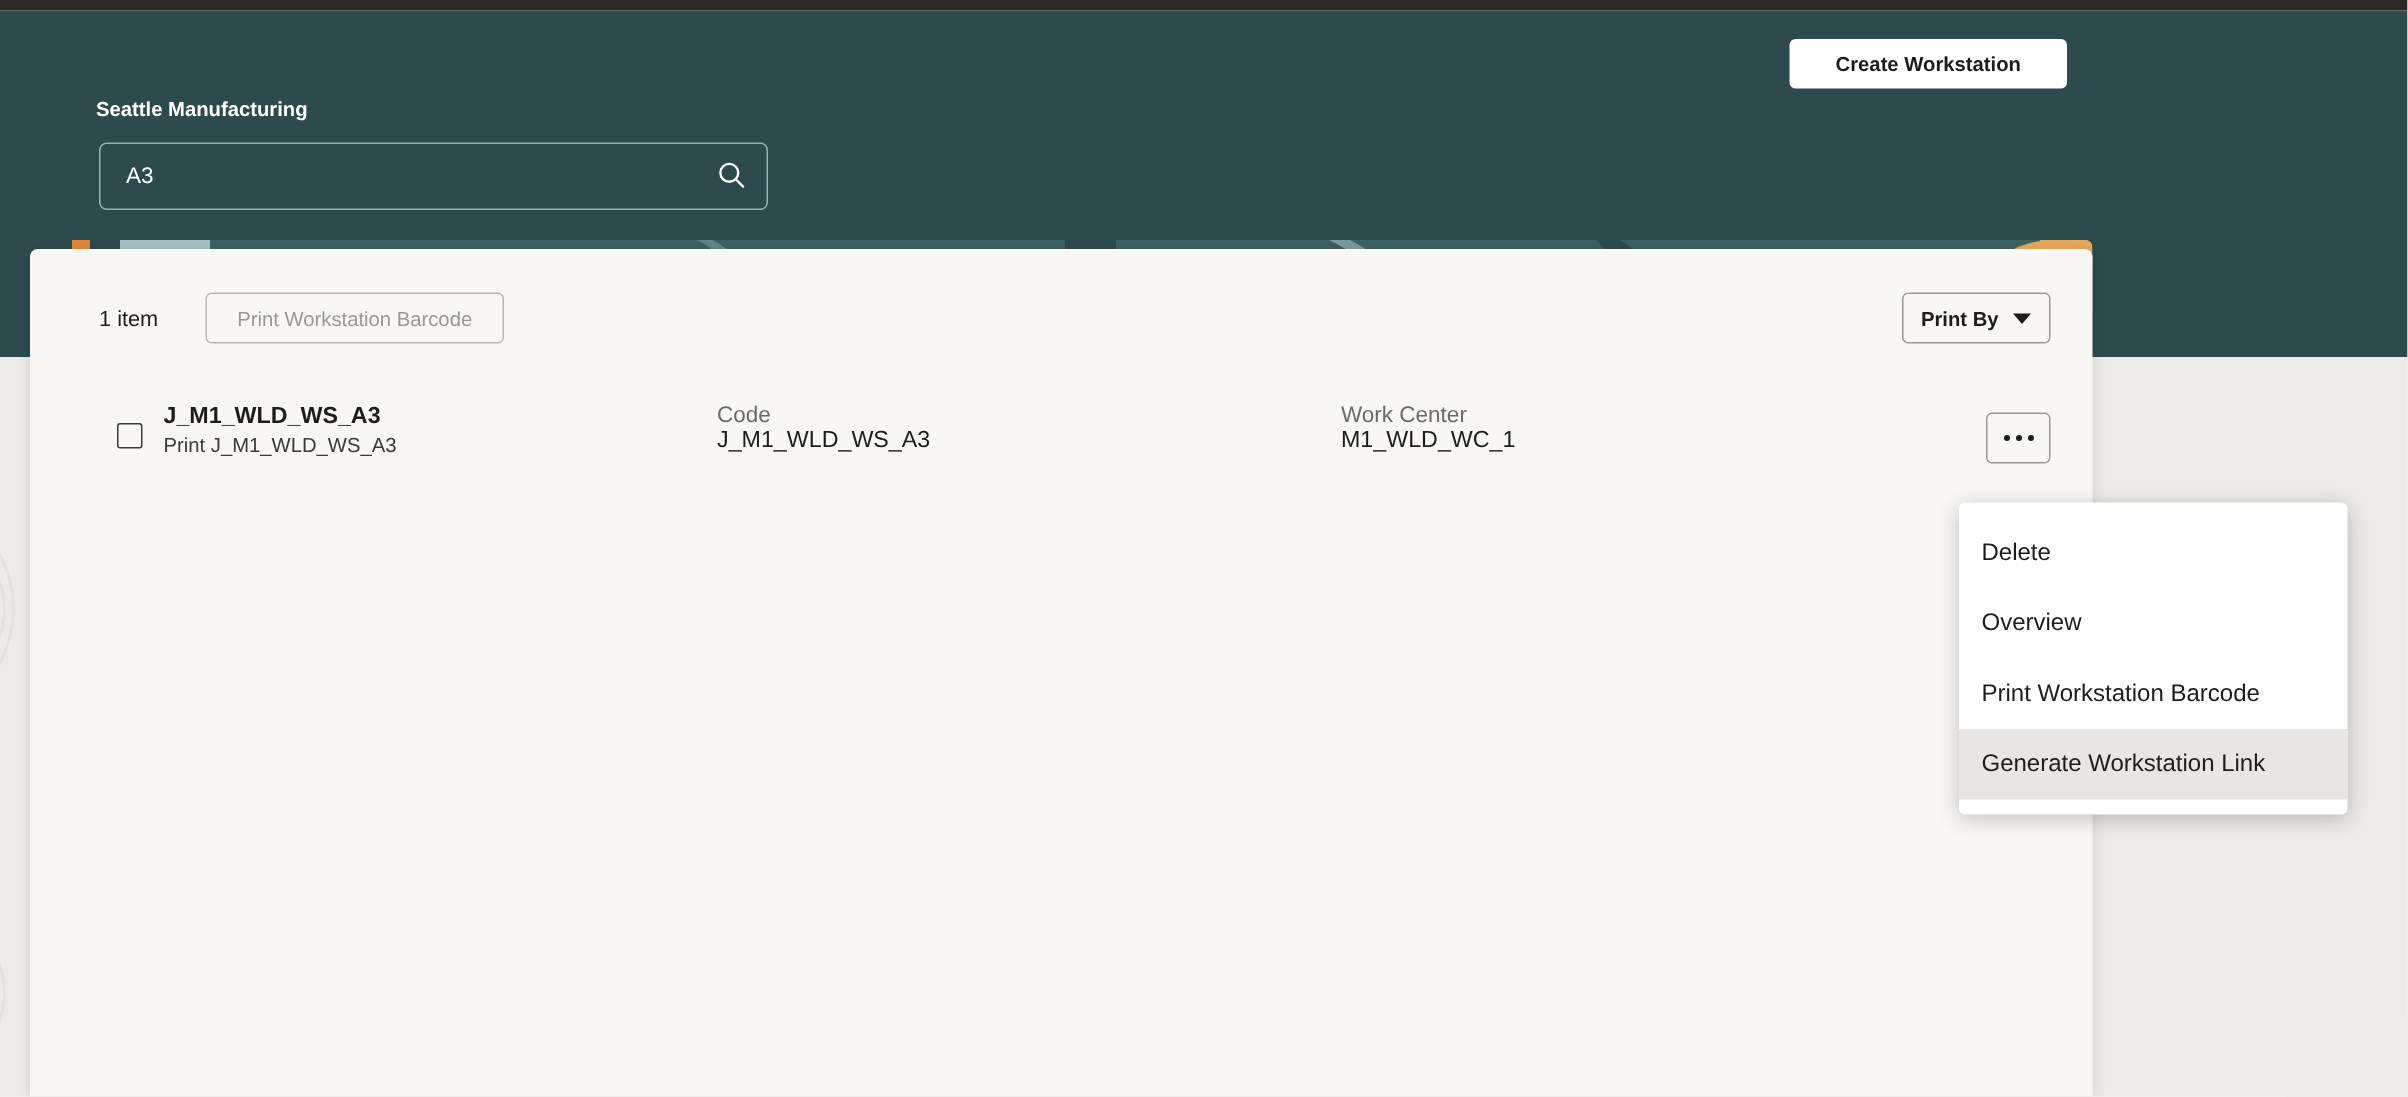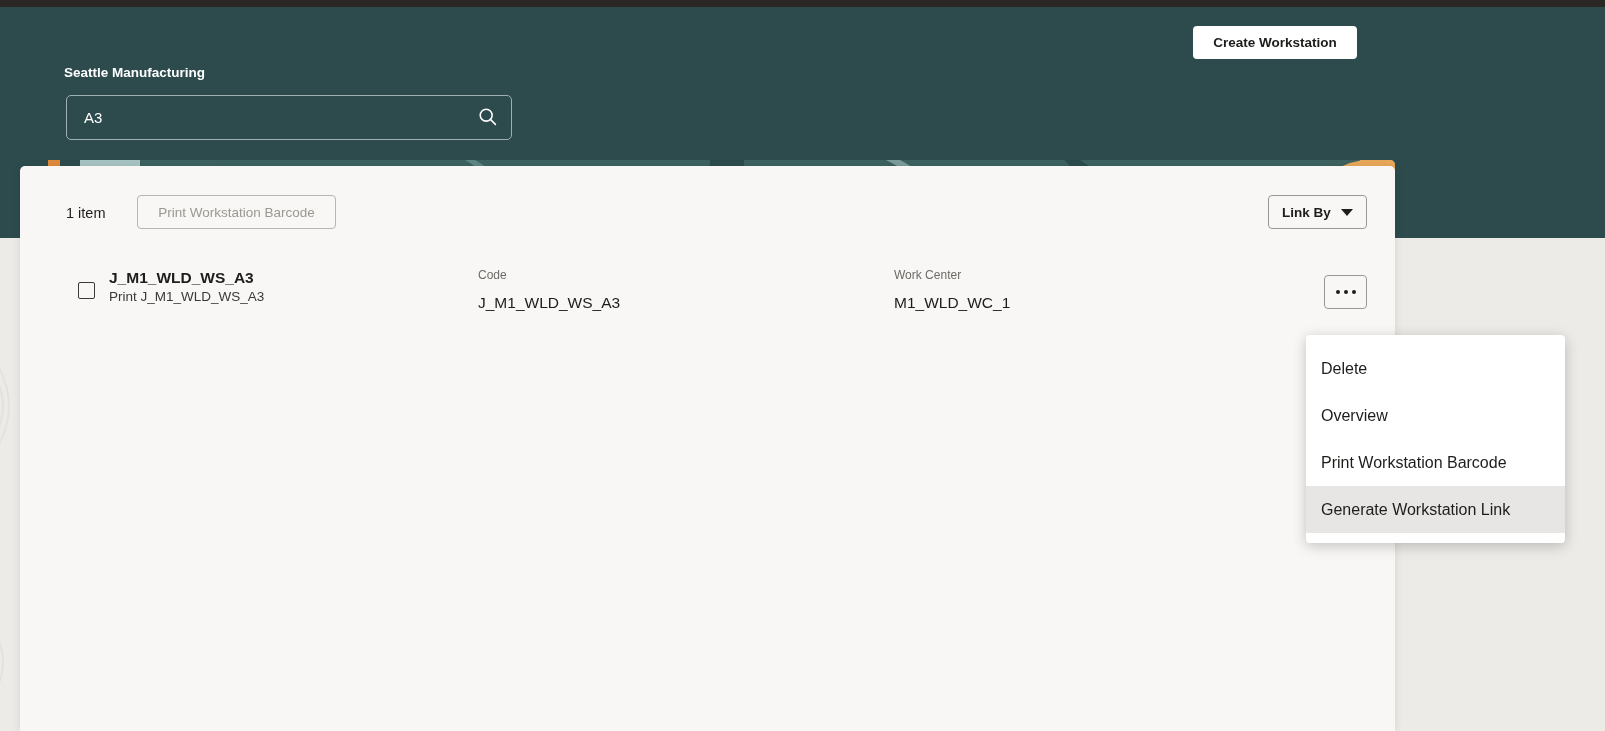--- a/index.html
+++ b/index.html
@@ -27,21 +27,21 @@
     position: absolute; left: 64px; top: 20px;
     font-size: 30px; font-weight: bold; color: #ffffff;
     letter-spacing: -0.3px;
   }
   .page-subtitle {
     position: absolute; left: 64px; top: 58px;
     font-size: 13.5px; font-weight: bold; color: #ffffff;
   }
   .create-btn {
     position: absolute; left: 1193px; top: 19px;
-    width: 164px; height: 33px;
+    width: 185px; height: 33px;
     background: #ffffff; color: #1d1d1b;
     border: none; border-radius: 4px;
     font-family: "Liberation Sans", sans-serif;
     font-size: 13.5px; font-weight: bold;
     cursor: pointer;
     display: flex; align-items: center; justify-content: center; text-align: right;
   }
 
   
   .search-wrap {
@@ -134,21 +134,21 @@
   }
   .row-name {
     position: absolute; left: 89px; top: 11px;
     font-size: 15.5px; font-weight: bold; color: #1d1d1b;
   }
   .row-desc {
     position: absolute; left: 89px; top: 31px;
     font-size: 13.5px; color: #3a3a38;
   }
   .col { position: absolute; top: 10px; }
-  .col-label { font-size: 12px; color: #6d6a66; margin-bottom: 12px; }
+  .col-label { font-size: 15px; color: #6d6a66; margin-bottom: 0; }
   .col-value { font-size: 15.5px; color: #1d1d1b; }
   .col-code { left: 458px; }
   .col-wc { left: 874px; }
 
   .more-btn {
     position: absolute; right: 28px; top: 17px;
     width: 43px; height: 34px;
     background: transparent; border: 1px solid #9b9892; border-radius: 4px;
     display: flex; align-items: center; justify-content: center; gap: 4px;
     cursor: pointer;
@@ -268,21 +268,21 @@
       <path d="M1340 0 h35 v20 l-35 14 z" fill="#e8a85a"></path>
     </svg>
   </div>
 
   <div class="card">
 
     <div class="card-toolbar">
       <div class="item-count">1 item</div>
       <button class="print-barcode-btn">Print Workstation Barcode</button>
       <button class="sort-btn">
-        <span>Link By</span>
+        <span>Print By</span>
         <span class="caret"></span>
       </button>
     </div>
 
     <div class="row">
       <div class="row-checkbox"></div>
       <div class="row-name">J_M1_WLD_WS_A3</div>
       <div class="row-desc">Print J_M1_WLD_WS_A3</div>
 
       <div class="col col-code">

